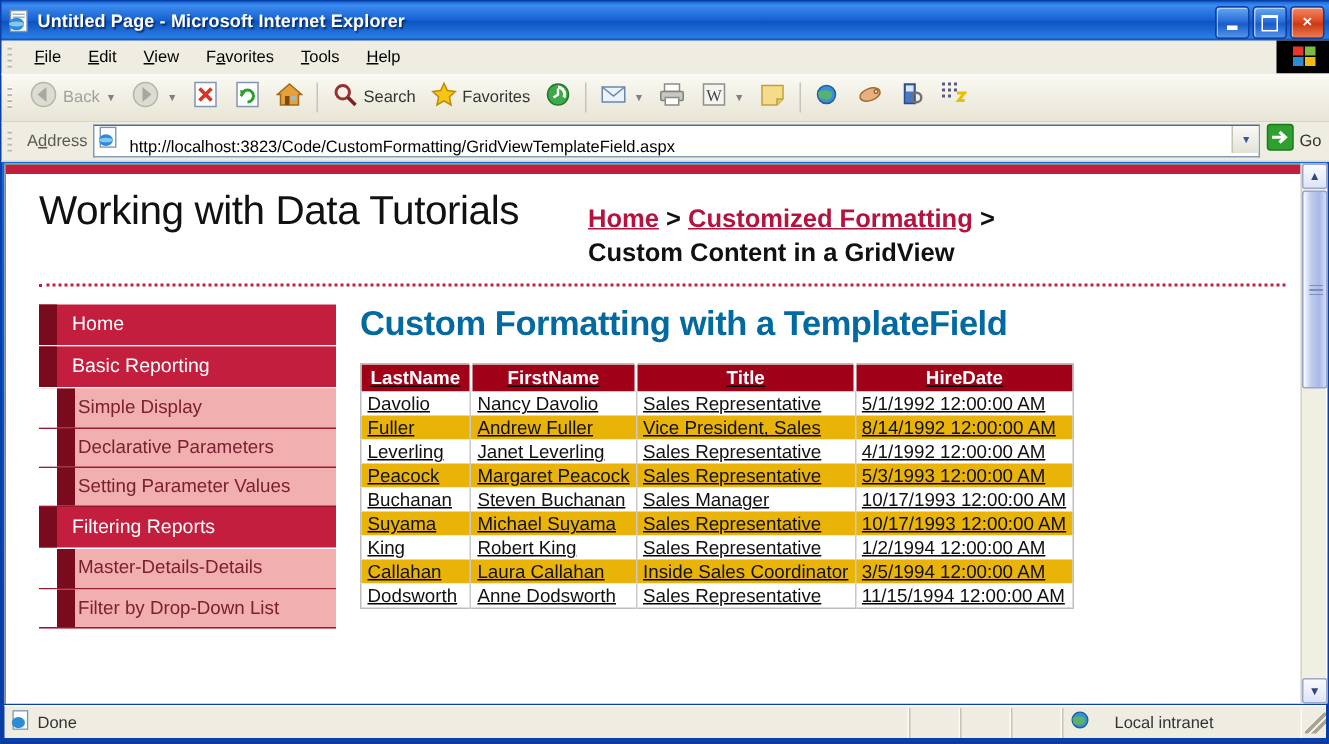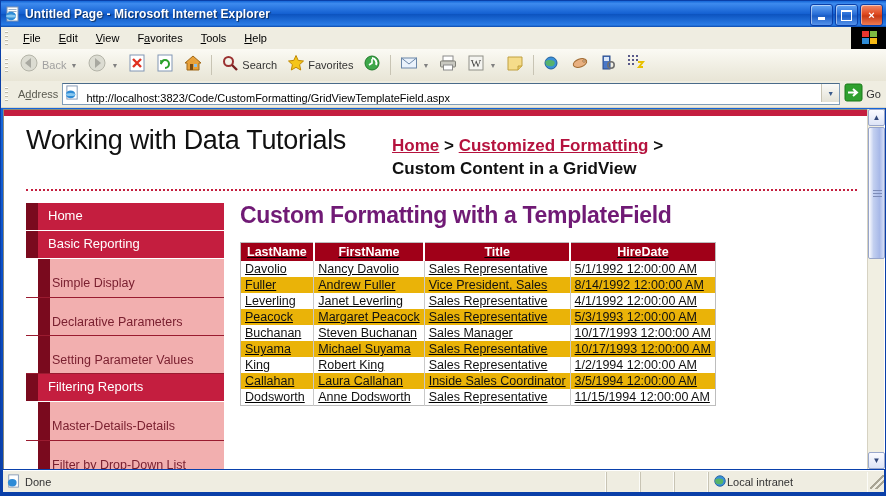--- a/index.html
+++ b/index.html
@@ -139,37 +139,37 @@
     font-size:13px;padding:5px 8px 6px 22px;
     border-bottom:1px solid #fff;box-sizing:border-box;
     cursor:default;line-height:1.25;
   }
   .nav-section::before{
     content:"";position:absolute;left:0;top:0;width:12px;height:100%;
     background:#7A0A1E;
   }
   .nav-sub{
     position:relative;background:#F2AFAF;color:#7A2030;
-    font-size:12.5px;padding:16px 8px 5px 26px;
+    font-size:12.5px;padding:4px 8px 5px 26px;
     border-bottom:1px solid #9A1B30;box-sizing:border-box;
     cursor:default;line-height:1.3;
   }
   .nav-sub::before{
     content:"";position:absolute;left:12px;top:0;width:12px;height:100%;
     background:#7A0A1E;
   }
   .nav-sub::after{
     content:"";position:absolute;left:0;top:0;width:12px;height:100%;
     background:#fff;
   }
 
   
   .main{flex:1;padding:0 14px 0 16px;min-width:0;}
   .main-title{
-    font-size:23px;font-weight:bold;color:#701a75;margin:0 0 14px 0;
+    font-size:23px;font-weight:bold;color:#0369a1;margin:0 0 14px 0;
     letter-spacing:-.3px;line-height:1.1;
   }
   table.grid{border-collapse:collapse;font-size:12.5px;text-decoration:underline;}
   table.grid th{
     background:#A00018;color:#fff;font-weight:bold;
     padding:2px 6px;text-align:center;white-space:nowrap;
     border-right:2px solid #fff;
   }
   table.grid th:last-child{border-right:none;}
   table.grid td{
@@ -212,21 +212,21 @@
     background:#EFEDE1;display:flex;align-items:center;
     border-top:1px solid #fff;box-sizing:border-box;
   }
   .st-pane{
     height:20px;display:flex;align-items:center;
     border-left:1px solid #C8C4B4;border-right:1px solid #FCFCF8;
     padding:0 4px;font-size:11px;color:#333;white-space:nowrap;
   }
   .st-main{flex:1;border-left:none;}
   .st-small{width:24px;}
-  .st-zone{width:150px;gap:0;}
+  .st-zone{width:150px;gap:16px;}
   .grip{
     width:14px;height:14px;margin-left:2px;
     background:
       linear-gradient(135deg,transparent 45%,#A8A494 45%,#A8A494 56%,transparent 56%),
       linear-gradient(135deg,transparent 65%,#A8A494 65%,#A8A494 76%,transparent 76%);
   }
 </style>
 </head>
 <body>
 

